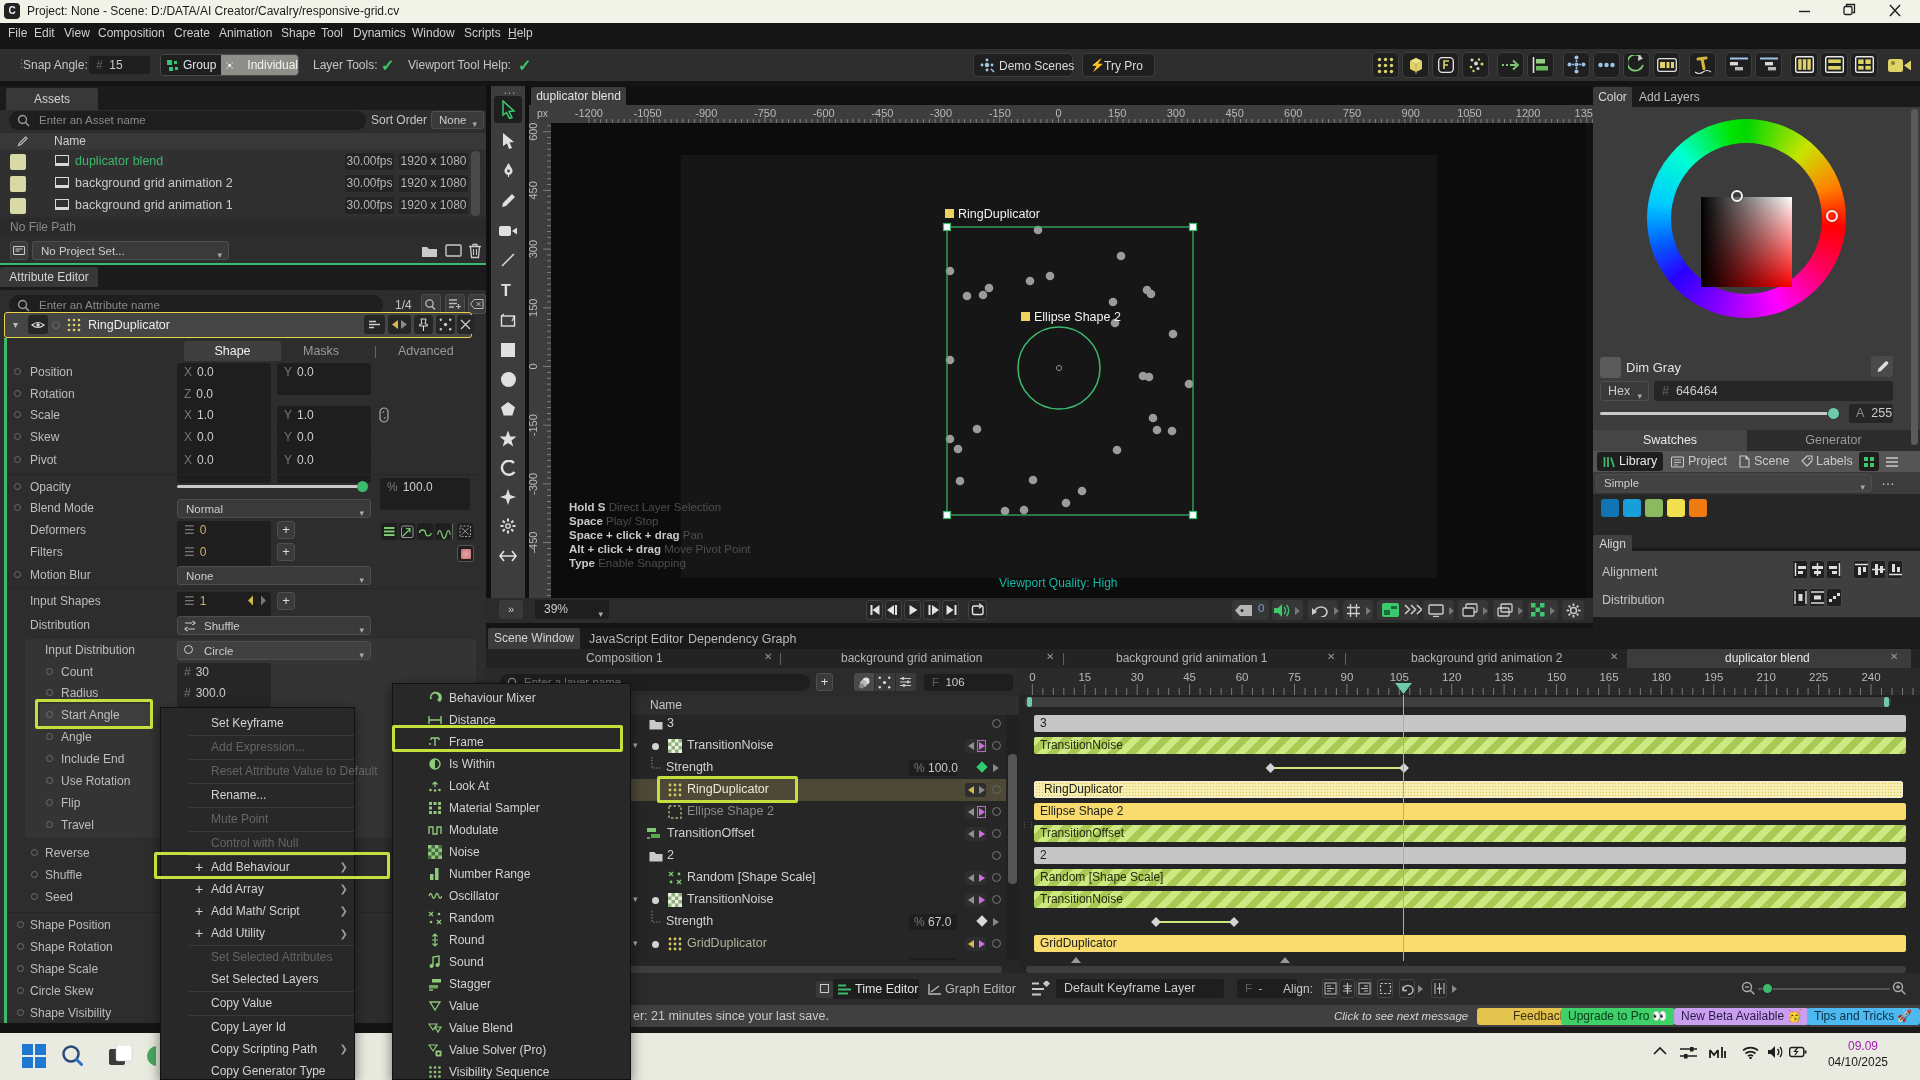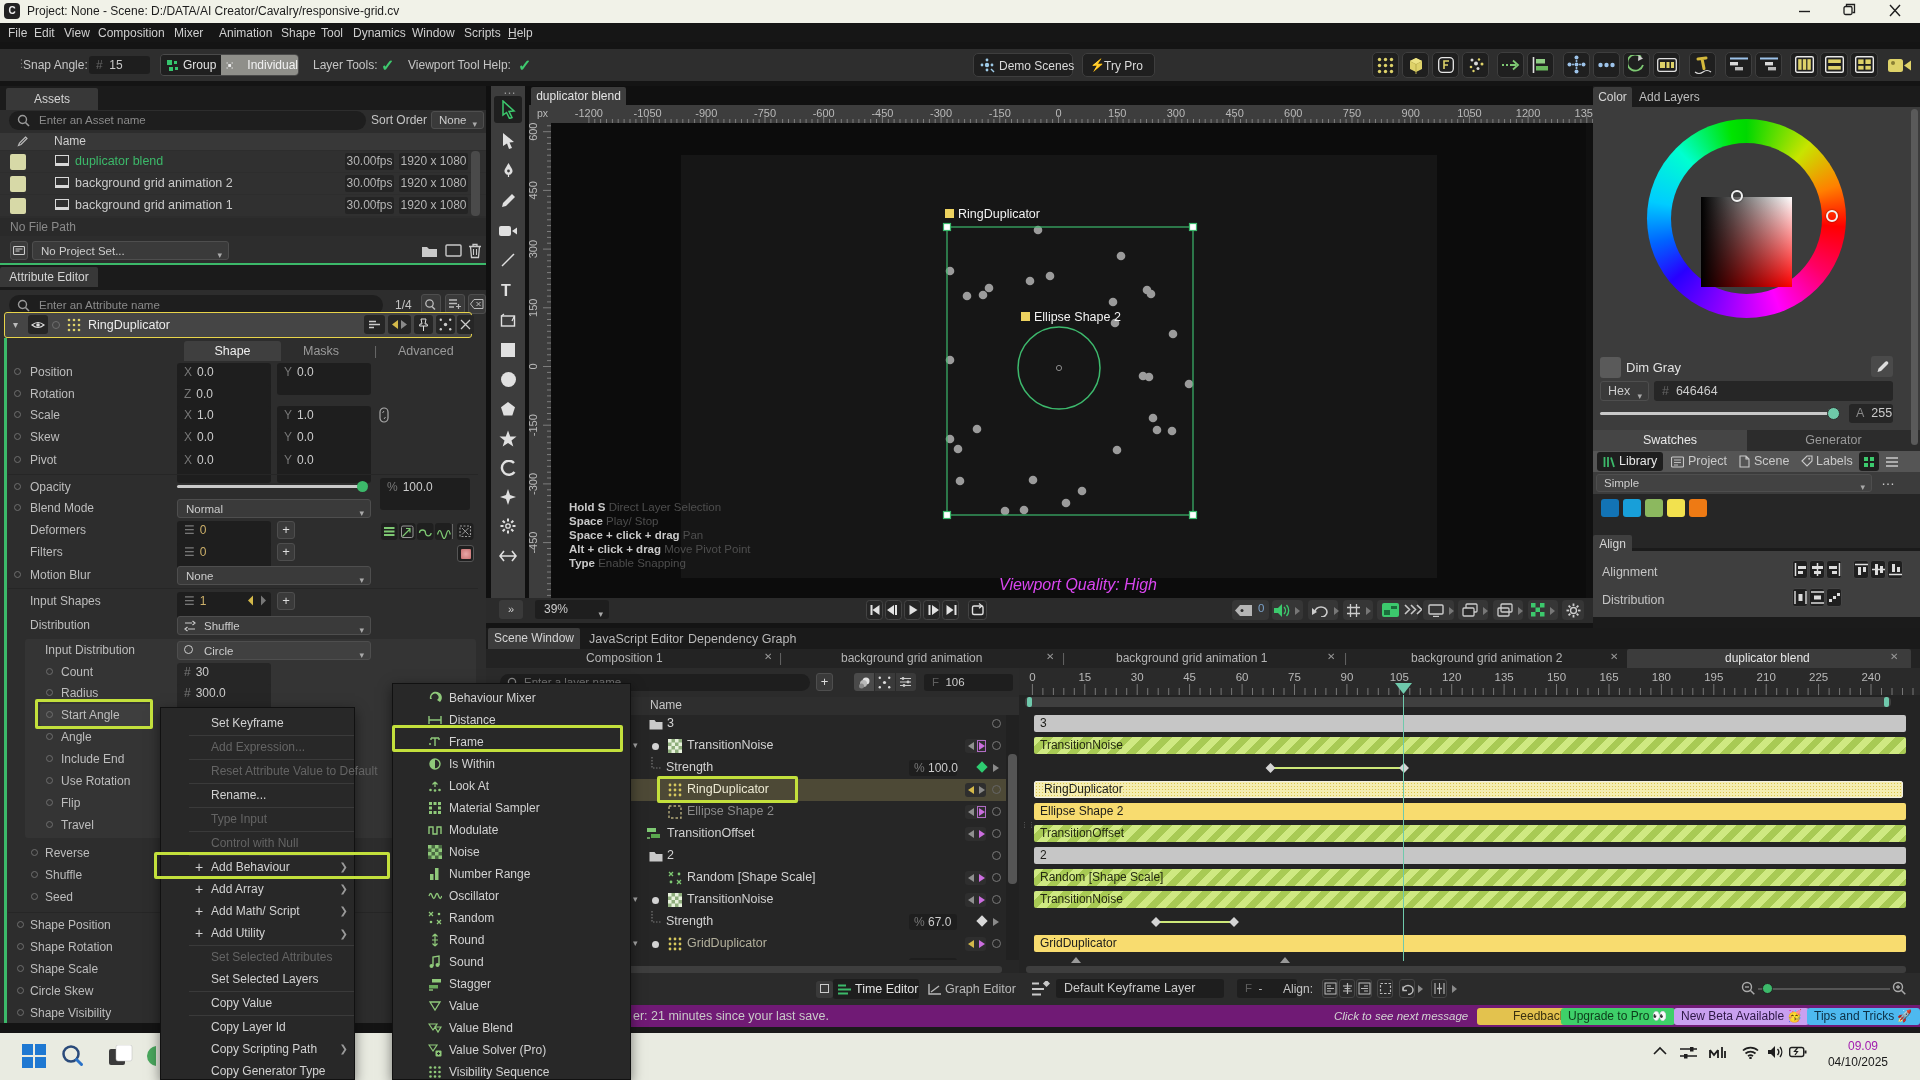--- a/index.html
+++ b/index.html
@@ -88,21 +88,21 @@
       <path d="M53.5 6.5 v-2 h8 v8 h-2" fill="none" stroke="#1e1e1e" stroke-width="1.3"></path>
       <path d="M97 5 l10 11 M107 5 l-10 11" stroke="#1e1e1e" stroke-width="1.4"></path>
     </svg>
   </div>
 
   <div id="menubar" class="abs">
     <span style="left:8px">File</span>
     <span style="left:34px">Edit</span>
     <span style="left:64px">View</span>
     <span style="left:98px">Composition</span>
-    <span style="left:174px">Mixer</span>
+    <span style="left:174px">Create</span>
     <span style="left:219px">Animation</span>
     <span style="left:281px">Shape</span>
     <span style="left:321px">Tool</span>
     <span style="left:353px">Dynamics</span>
     <span style="left:412px">Window</span>
     <span style="left:464px">Scripts</span>
     <span style="left:508px"><u>H</u>elp</span>
   </div>
 
   <div id="toolbar" class="abs">
@@ -947,21 +947,21 @@
         <rect x="470" y="189" width="9" height="9" fill="#edd25f"></rect>
         <text x="483" y="198" fill="#f2f2f2" font-size="12.5" font-family="Liberation Sans">Ellipse Shape 2</text>
       </svg>
       <div id="helptext" class="abs" style="left:18px; top:377px; font-size:11.5px; line-height:14px; color:#4e4e4e; white-space:nowrap;">
         <div><b style="color:#c9c9c9">Hold S </b>Direct Layer Selection</div>
         <div><b style="color:#c9c9c9">Space </b>Play/ Stop</div>
         <div><b style="color:#c9c9c9">Space + click + drag </b>Pan</div>
         <div><b style="color:#c9c9c9">Alt + click + drag </b>Move Pivot Point</div>
         <div><b style="color:#c9c9c9">Type </b>Enable Snapping</div>
       </div>
-      <div class="abs" style="left:448px; top:453px; color:#d946ef; font-size:16px;font-style:italic;">Viewport Quality: High</div>
+      <div class="abs" style="left:448px; top:453px; color:#14b8a6; font-size:12px;">Viewport Quality: High</div>
     </div>
 
     <div class="abs" style="left:0; top:512px; width:1107px; height:25px; background:#2b2b2b;" id="vpbottom">
       <div class="abs" style="left:13px; top:2px; width:24px; height:19px; background:#3a3a3a; border-radius:3px; color:#ccc; font-size:11px; text-align:center; line-height:19px;">»</div>
       <div class="field" style="left:49px; top:2px; width:74px; height:19px; line-height:19px; padding-left:9px; font-size:12px;">39%<span class="chev" style="top:5px">▾</span></div>
       <svg class="abs" style="left:380px; top:2px" width="125" height="21">
         <g fill="#252525" stroke="#444" stroke-width="1">
             <rect x="0.5" y="0.5" width="16" height="19" rx="3"></rect>
             <rect x="19.5" y="0.5" width="16" height="19" rx="3"></rect>
             <rect x="38.5" y="0.5" width="16" height="19" rx="3"></rect>
@@ -1694,21 +1694,21 @@
         <div class="abs" style="left:1272px; top:15px; width:132px; height:2px; background:#555;"></div>
         <div class="abs" style="left:1276px; top:10px; width:11px; height:11px; background:#3cb96a; border-radius:50%; border:1px solid #222;"></div>
         <svg class="abs" style="left:1406px; top:8px" width="15" height="15">
             <circle cx="6" cy="6" r="4.5" fill="none" stroke="#aaa" stroke-width="1.4"></circle>
             <path d="M9.3 9.3 l4 4" stroke="#aaa" stroke-width="1.5"></path>
             <path d="M4 6 h4 M6 4 v4" stroke="#aaa" stroke-width="1.3"></path>
           </svg>
       </div>
     </div>
 
-    <div class="abs" style="left:0; top:377px; width:1434px; height:22px; background:#701a75;">
+    <div class="abs" style="left:0; top:377px; width:1434px; height:22px; background:#404040;">
       <span class="abs" style="left:147px; top:4px; color:#c9c9c9; font-size:12.5px;">er: 21 minutes since your last save.</span>
       <span class="abs" style="left:848px; top:5px; color:#d2d2d2; font-size:11.5px; font-style:italic;">Click to see next message</span>
       <div class="sbtn" style="left:991px; background:#e3c24e; color:#3a3110;padding-left:36px;">Feedback 📝</div>
       <div class="sbtn" style="left:1075px; background:#3ed069; color:#0d3a1a;">Upgrade to Pro 👀</div>
       <div class="sbtn" style="left:1188px; background:#c9a0f0; color:#2d1845;">New Beta Available 🥳</div>
       <div class="sbtn" style="left:1321px; background:#4db9f0; color:#0c2f45;">Tips and Tricks 🚀</div>
     </div>
   </div>
 
   <div id="taskbar" class="abs" style="left:0; top:1033px; width:1920px; height:47px; background:#e9ebe1;">
@@ -1759,21 +1759,21 @@
       </svg>
     <div class="abs" style="left:1838px; top:6px; width:50px; text-align:center; color:#a21caf; font-size:12px;">09.09</div>
     <div class="abs" style="left:1806px; top:22px; width:82px; text-align:right; color:#1a1a1a; font-size:12px;">04/10/2025</div>
   </div>
 
   <div id="ctxmenu" class="abs cmenu" style="left:160px; top:707px; width:195px; height:373px; padding-top:4px;">
     <div class="mi line">Set Keyframe</div>
     <div class="mi line dim">Add Expression...</div>
     <div class="mi line dim">Reset Attribute Value to Default</div>
     <div class="mi line">Rename...</div>
-    <div class="mi line dim">Type Input</div>
+    <div class="mi line dim">Mute Point</div>
     <div class="mi line dim">Control with Null</div>
     <div class="mi"><span class="plus">+</span>Add Behaviour<span class="sub">❯</span></div>
     <div class="mi"><span class="plus">+</span>Add Array<span class="sub">❯</span></div>
     <div class="mi"><span class="plus">+</span>Add Math/ Script<span class="sub">❯</span></div>
     <div class="mi line"><span class="plus">+</span>Add Utility<span class="sub">❯</span></div>
     <div class="mi dim">Set Selected Attributes</div>
     <div class="mi line">Set Selected Layers</div>
     <div class="mi line">Copy Value</div>
     <div class="mi">Copy Layer Id</div>
     <div class="mi">Copy Scripting Path<span class="sub">❯</span></div>

